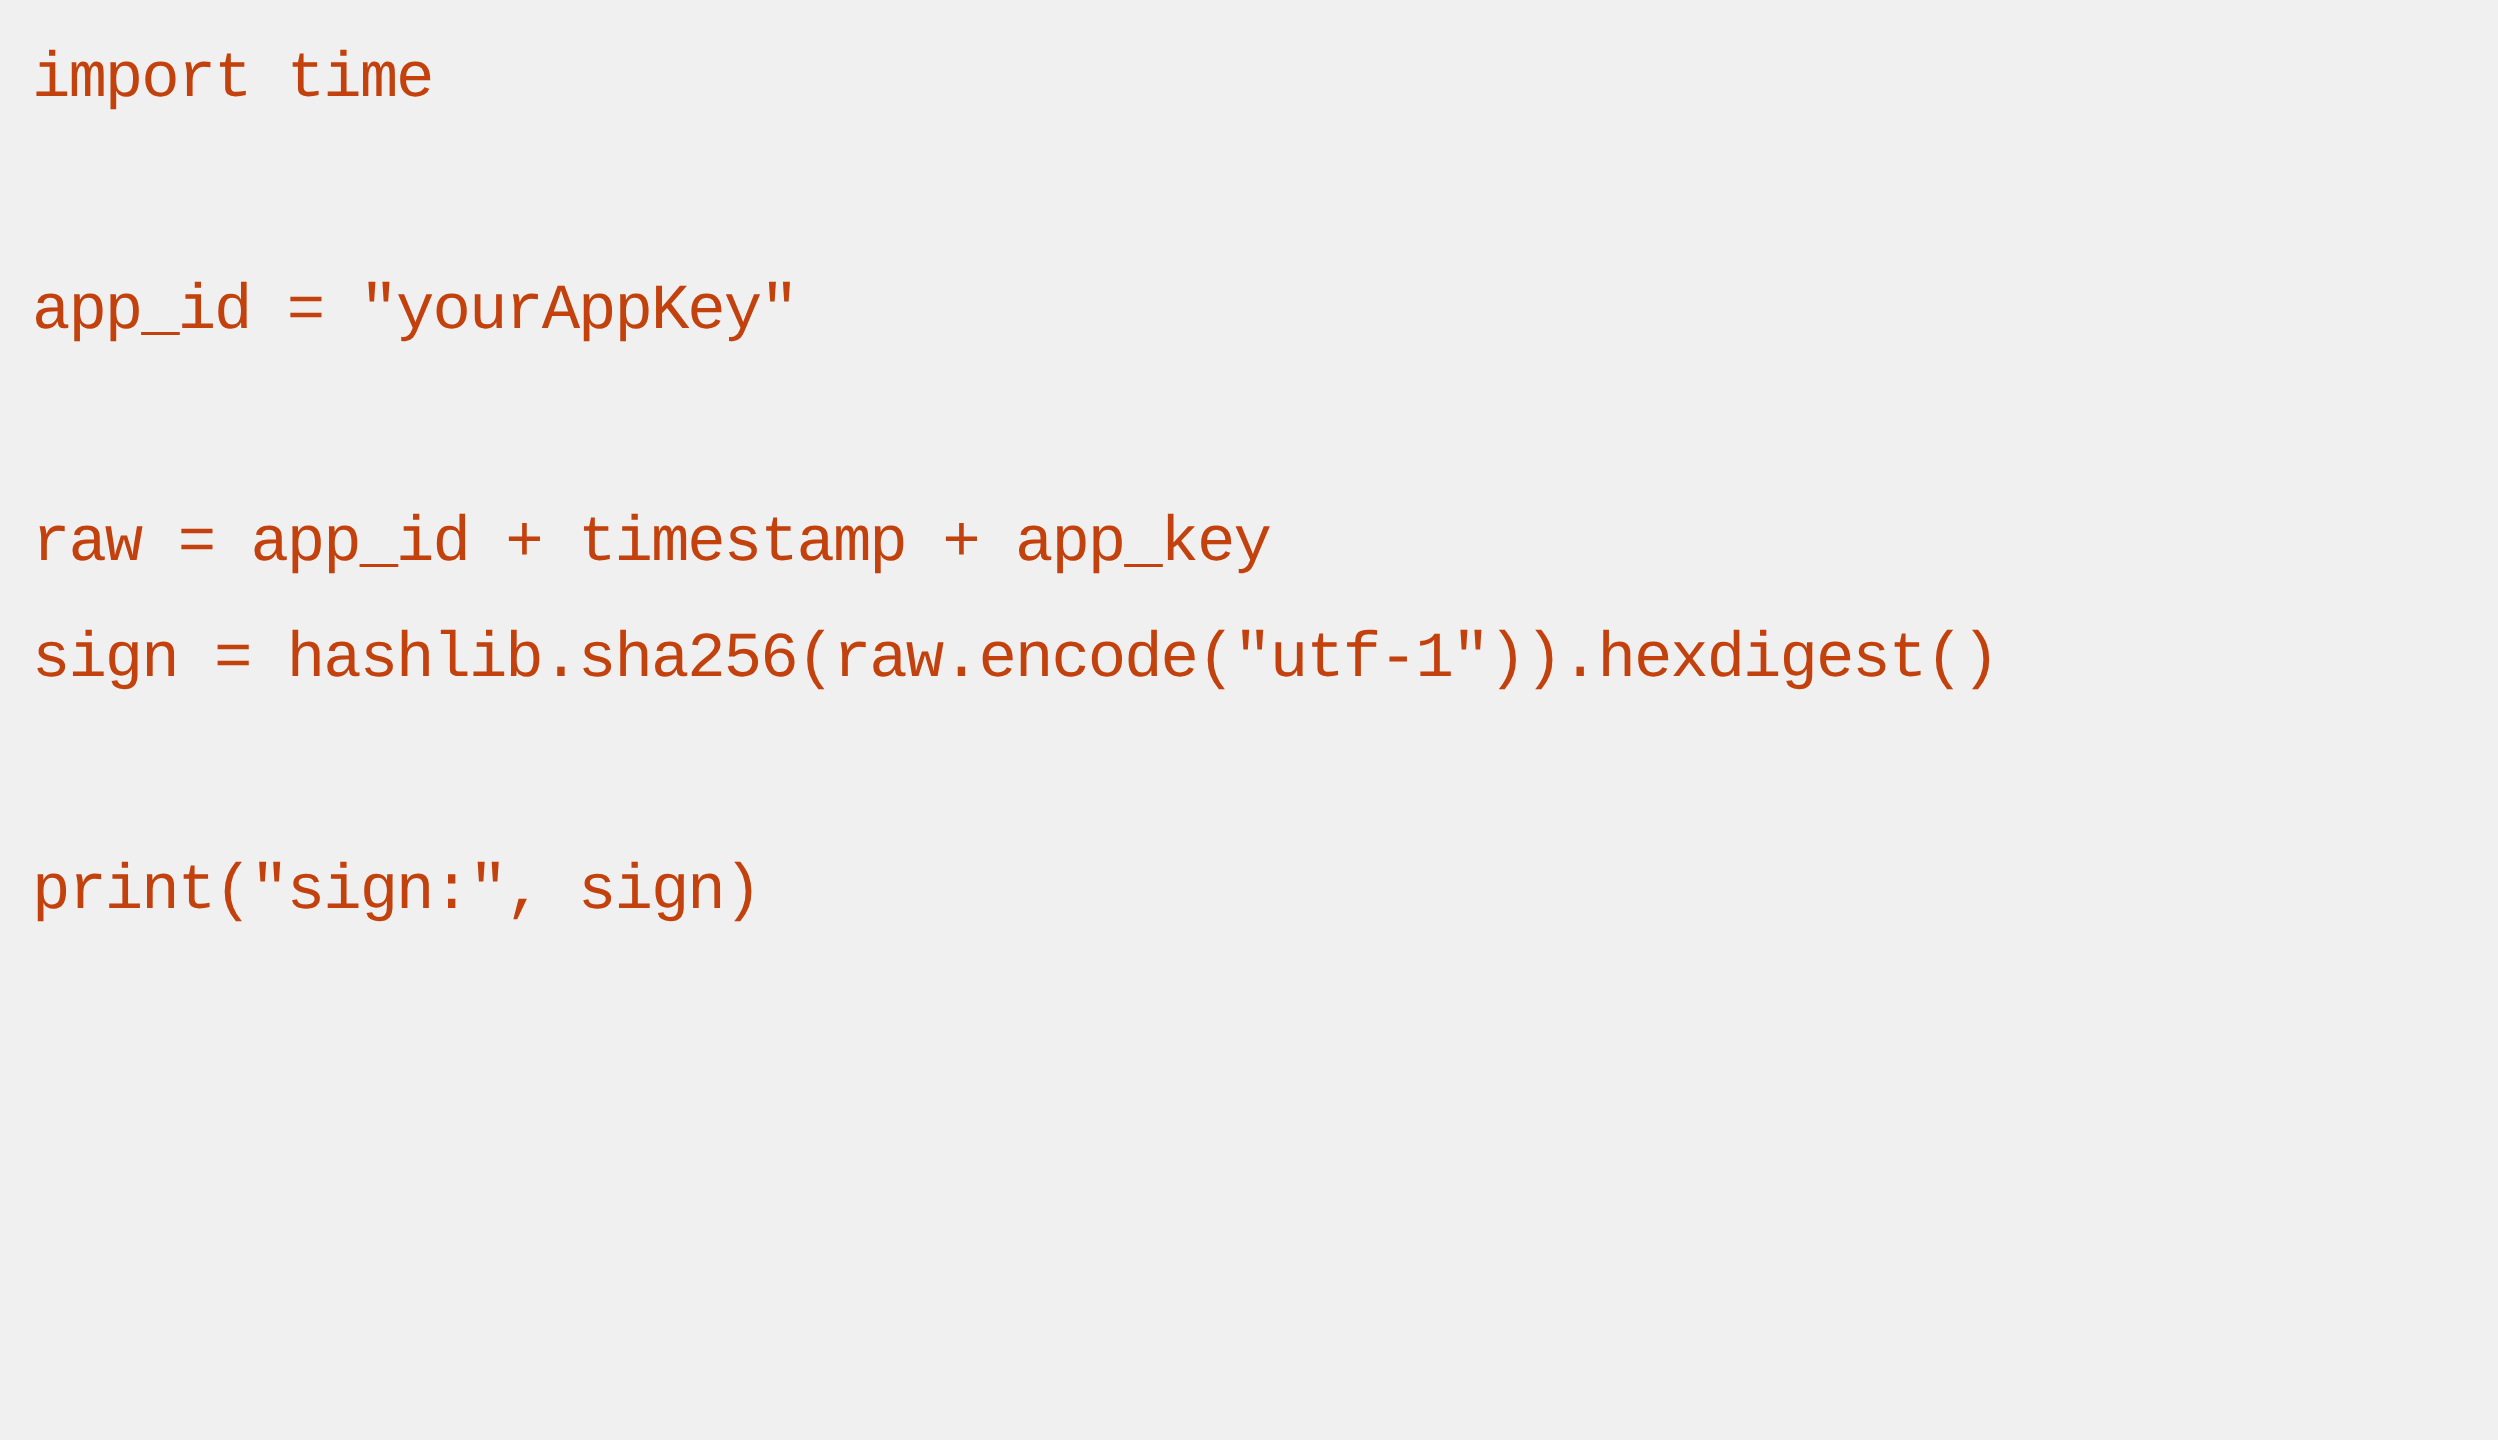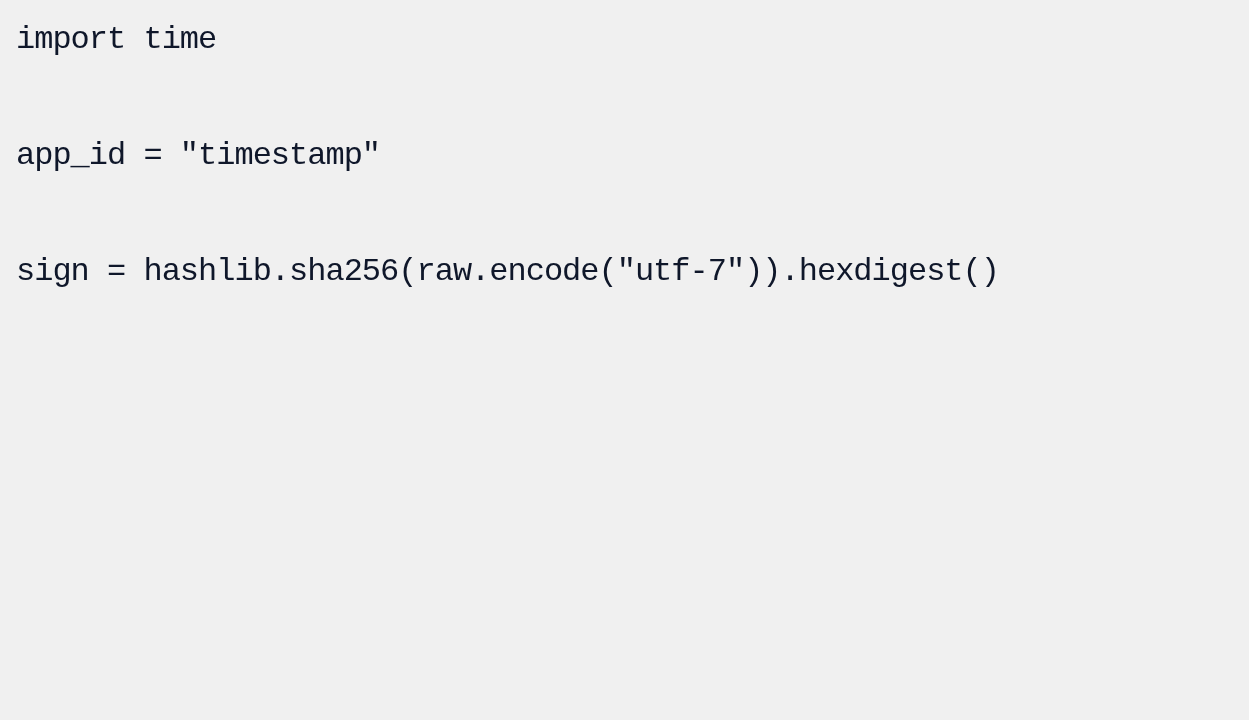--- a/index.html
+++ b/index.html
@@ -14,31 +14,33 @@
   }
   .code-block {
     box-sizing: border-box;
     width: 1249px;
     height: 720px;
     padding: 11px 10px 0 16px;
     background: #f0f0f0;
     font-family: "Liberation Mono", "DejaVu Sans Mono", monospace;
     font-size: 32px;
     line-height: 58px;
-    color: #0f172a;
+    color: #c2410c;
     letter-spacing: -1px;
   }
   .code-line {
     min-height: 58px;
     white-space: pre;
   }
 </style>
 </head>
 <body>
 
 <div class="code-block">
   <div class="code-line">import time</div>
   <div class="code-line"></div>
-  <div class="code-line">app_id = ″timestamp″</div>
+  <div class="code-line">app_id = ″yourAppKey″</div>
   <div class="code-line"></div>
-  <div class="code-line">sign = hashlib.sha256(raw.encode(″utf-7″)).hexdigest()</div>
+  <div class="code-line">raw = app_id + timestamp + app_key</div>
+  <div class="code-line">sign = hashlib.sha256(raw.encode(″utf-1″)).hexdigest()</div>
   <div class="code-line"></div>
+  <div class="code-line">print(″sign:″, sign)</div>
 </div>
 
 </body></html>

